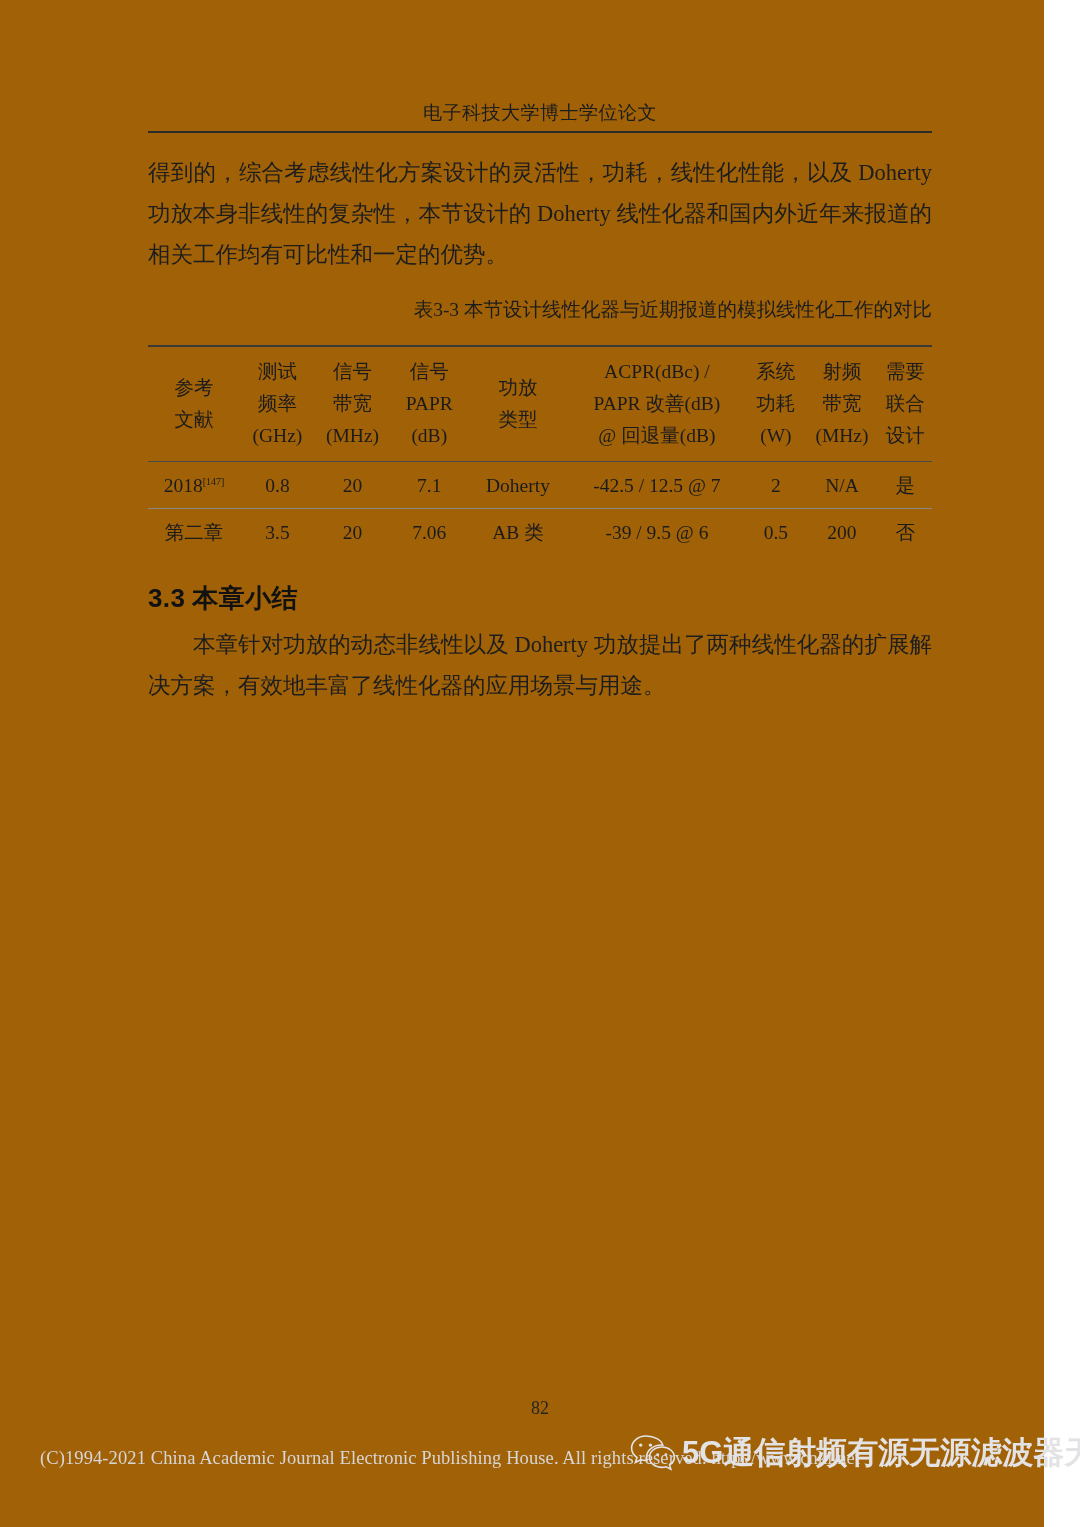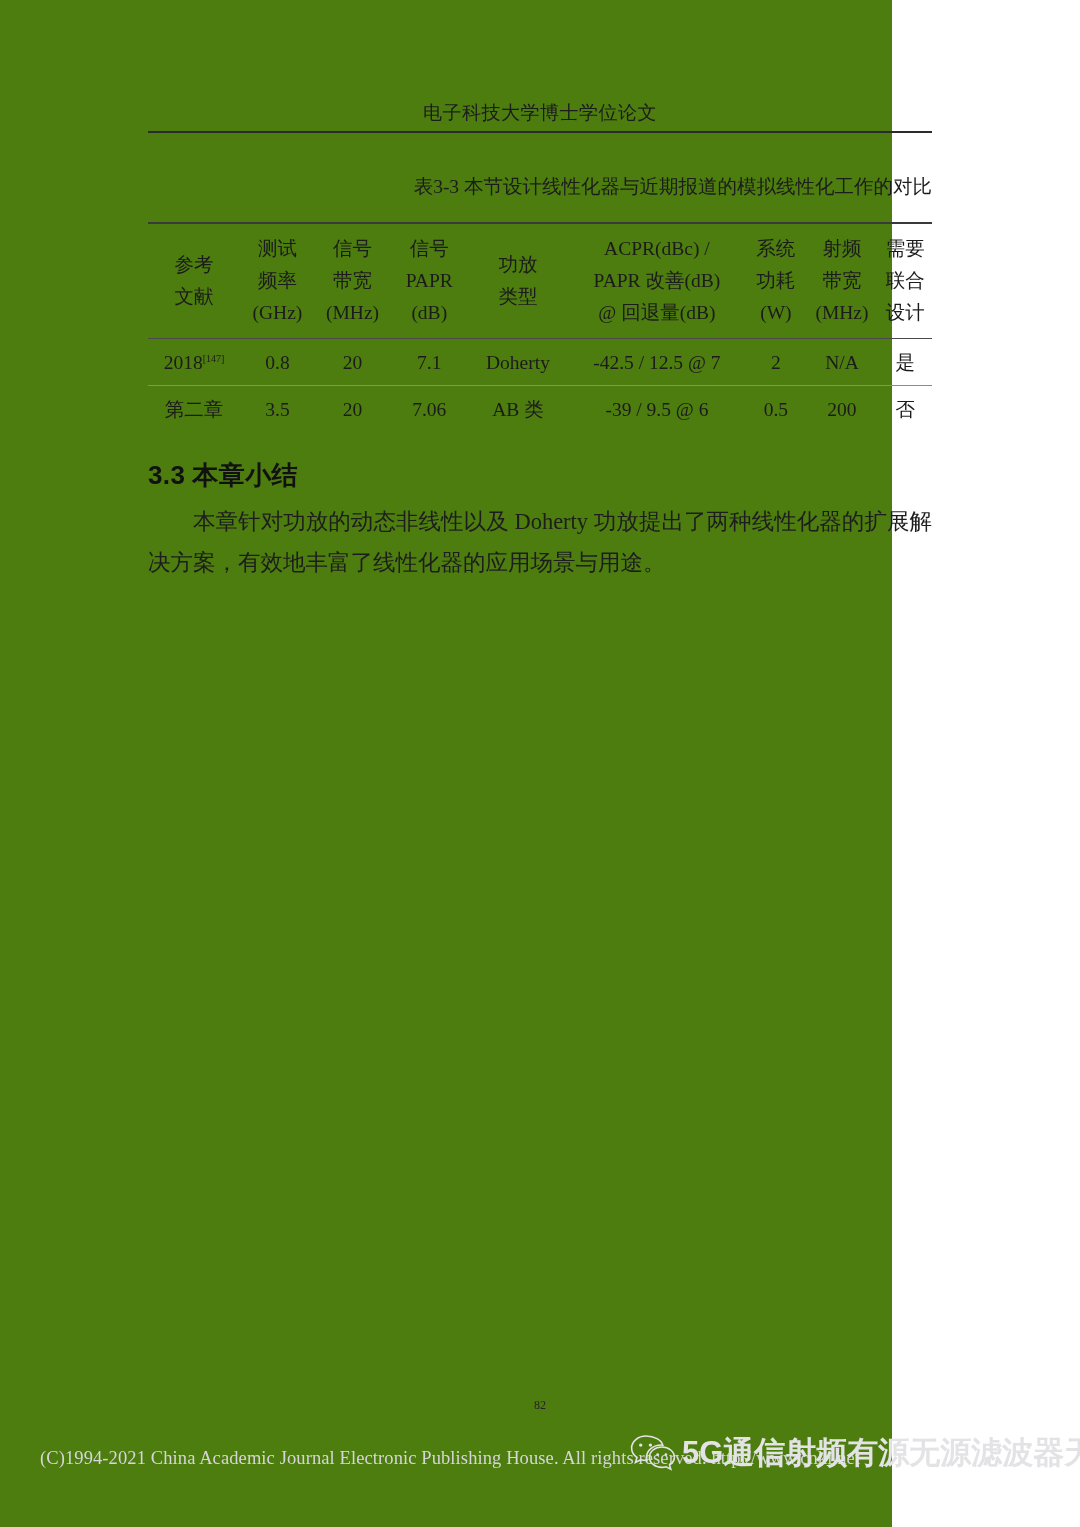--- a/index.html
+++ b/index.html
@@ -13,23 +13,23 @@
     height: 1527px;
     position: relative;
     font-family: "Liberation Serif", "DejaVu Serif", serif;
     color: #1a1a1a;
     overflow: hidden;
   }
 
   .page {
     position: absolute;
     left: 0; top: 0;
-    width: 892px;
+    width: 1044px;
     height: 1527px;
-    background: #4d7c0f;
+    background: #a16207;
   }
 
   
   .running-header {
     position: absolute;
     left: 148px;
     top: 100px;
     width: 784px;
     text-align: center;
     font-size: 19px;
@@ -135,21 +135,21 @@
   }
   h2.section-heading .num { margin-right: 7px; }
 
   
   .page-number {
     position: absolute;
     left: 0;
     top: 1398px;
     width: 1080px;
     text-align: center;
-    font-size: 12px;
+    font-size: 18px;
     color: #242424;
   }
 
   .copyright {
     position: absolute;
     left: 40px;
     top: 1448px;
     font-size: 18.5px;
     color: #d6d6d8;
     white-space: nowrap;
@@ -179,20 +179,21 @@
 </head>
 <body>
 
 <div class="page">
 
   <div class="running-header">电子科技大学博士学位论文</div>
   <div class="header-rule"></div>
 
   <div class="content">
 
+    <p class="para">得到的，综合考虑线性化方案设计的灵活性，功耗，线性化性能，以及 Doherty 功放本身非线性的复杂性，本节设计的 Doherty 线性化器和国内外近年来报道的相关工作均有可比性和一定的优势。</p>
 
     <div class="table-caption">表3-3  本节设计线性化器与近期报道的模拟线性化工作的对比</div>
 
     <table class="cmp">
       <colgroup>
         <col class="c0">
           <col class="c1">
           <col class="c2">
           <col class="c3">
           <col class="c4">

